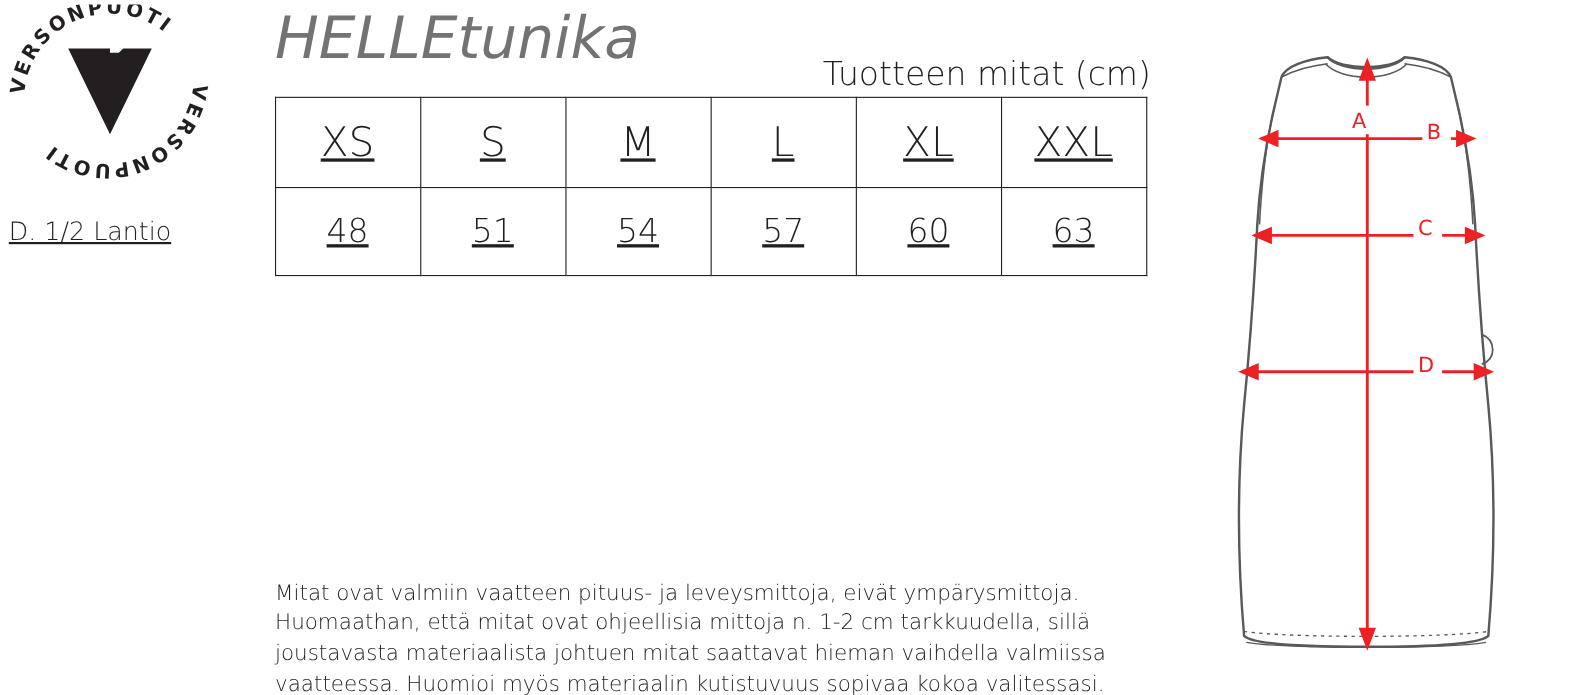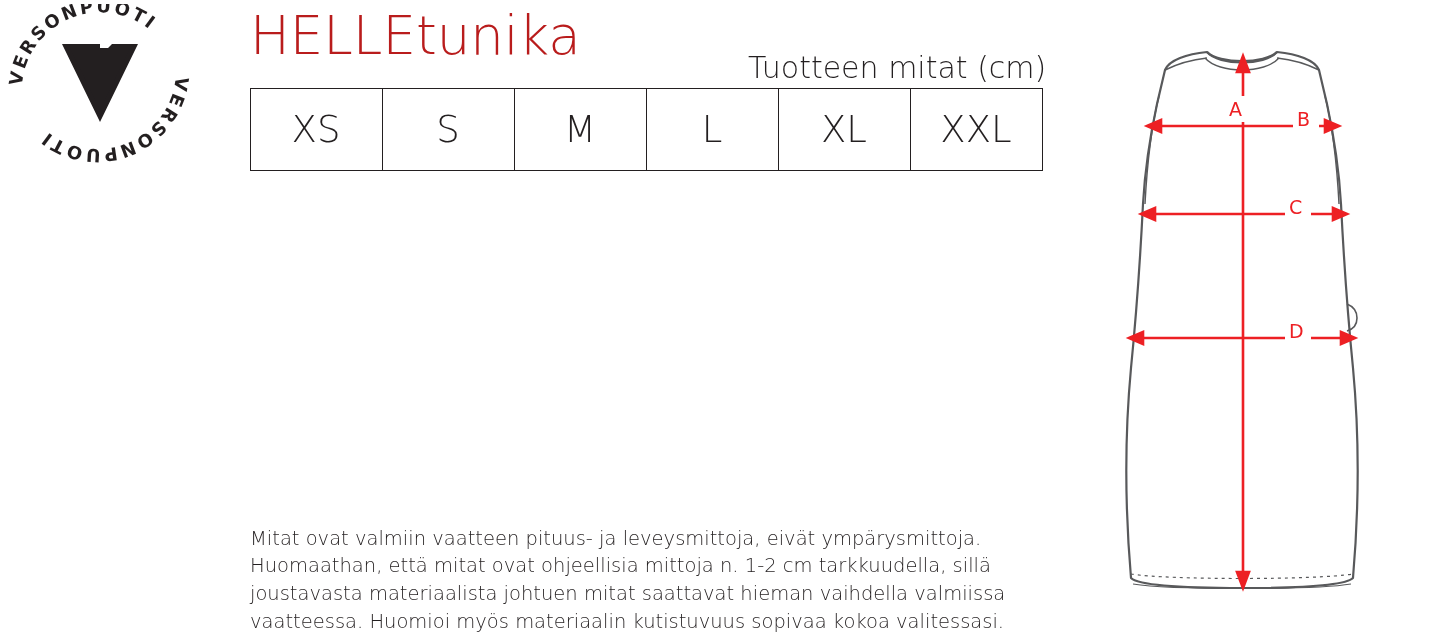--- a/index.html
+++ b/index.html
@@ -25,23 +25,24 @@
   #logo svg { display: block; }
 
   
   #product-title {
     position: absolute;
     left: 250px;
     top: 8px;
     font-size: 53px;
     font-weight: 300;
     letter-spacing: 0px;
-    color: #b91c1c;
+    color: #737373;
     line-height: 1.05;
     white-space: nowrap;
+    font-style: italic;
   }
   #measure-caption {
     position: absolute;
     left: 748px;
     top: 50px;
     font-size: 30px;
     font-weight: 300;
     color: #231f20;
     white-space: nowrap;
   }
@@ -60,20 +61,21 @@
 
   #size-table td, #size-table th {
     border: 1px solid #231f20;
     padding: 0;
     height: 80px;
     text-align: center;
     vertical-align: middle;
     font-weight: 300;
     font-size: 30px;
     color: #231f20;
+    text-decoration: underline;
   }
   #size-table thead th { height: 82px; }
   #size-table .hdr {
     font-size: 37px;
     font-weight: 300;
   }
   
   #size-table .rowlabel-cell,
   #size-table .corner-cell {
     border: none;
@@ -148,20 +150,29 @@
       <th class="corner-cell"></th>
       <th class="hdr">XS</th>
       <th class="hdr">S</th>
       <th class="hdr">M</th>
       <th class="hdr">L</th>
       <th class="hdr">XL</th>
       <th class="hdr">XXL</th>
     </tr>
   </thead>
   <tbody>
+    <tr>
+      <td class="rowlabel-cell">D. 1/2 Lantio</td>
+      <td>48</td>
+      <td>51</td>
+      <td>54</td>
+      <td>57</td>
+      <td>60</td>
+      <td>63</td>
+    </tr>
   </tbody>
 </table>
 
 <p id="note">Mitat ovat valmiin vaatteen pituus- ja leveysmittoja, eivät ympärysmittoja. Huomaathan, että mitat ovat ohjeellisia mittoja n. 1-2 cm tarkkuudella, sillä joustavasta materiaalista johtuen mitat saattavat hieman vaihdella valmiissa vaatteessa. Huomioi myös materiaalin kutistuvuus sopivaa kokoa valitessasi. Oikean koon valinnassa hyvä apu on verrata mittoja omiin lempivaatteisiin.</p>
 
 <div id="garment">
   <svg width="390" height="620" viewBox="0 0 390 620" xmlns="http://www.w3.org/2000/svg" aria-hidden="true">
     <g fill="none" stroke="#58595b" stroke-width="2.2" stroke-linejoin="round">
 
       <path d="M 118,62

